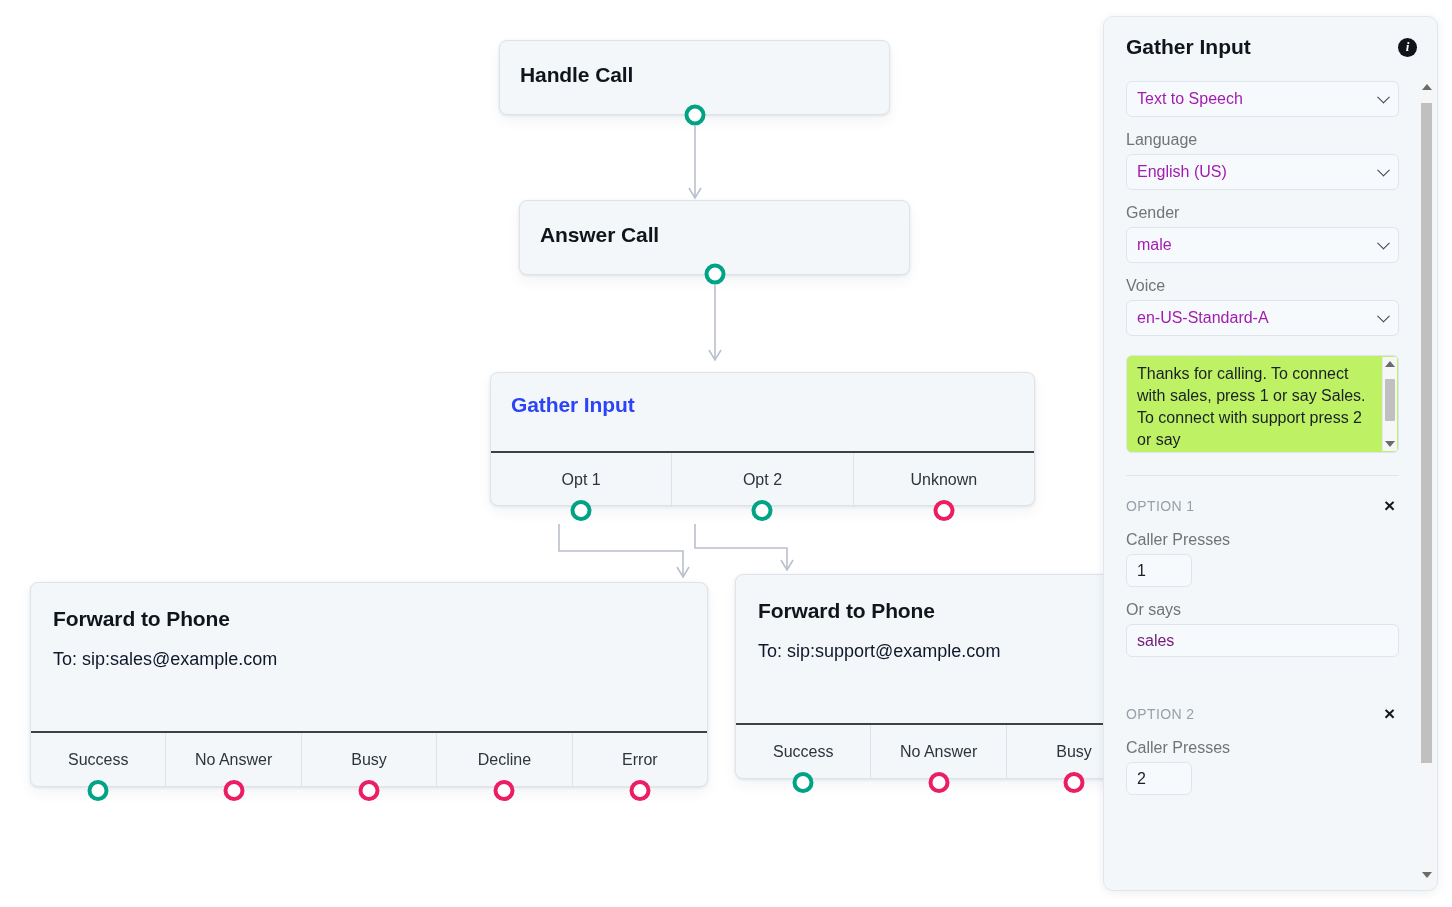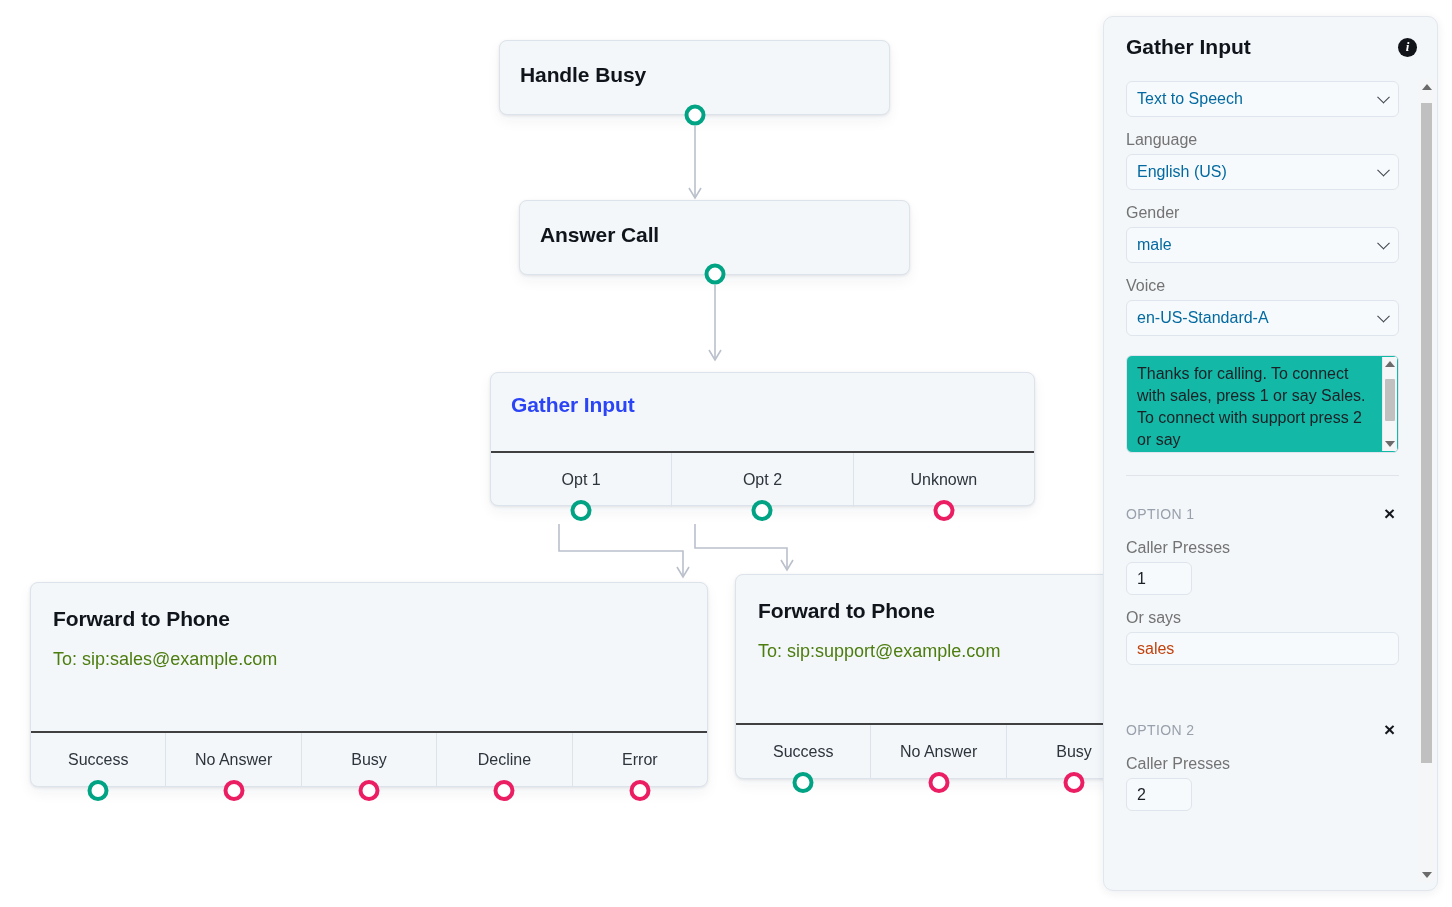--- a/index.html
+++ b/index.html
@@ -22,21 +22,21 @@
     border-radius: 8px;
     box-shadow: 0 1px 3px rgba(20,40,70,.10), 0 6px 14px rgba(20,40,70,.05);
   }
   .node-body { padding: 18px 20px; }
   .node-title {
     font-size: 21px; font-weight: 700; color: #10151c;
     letter-spacing: -0.1px; white-space: nowrap;
   }
   .node-title.sel { color: #2b44f5; font-weight: 700; }
   .node-sub {
-    font-size: 18px; color: #4d7c0f; margin-top: 18px; white-space: nowrap;
+    font-size: 18px; color: #0f172a; margin-top: 18px; white-space: nowrap;
   }
   .ports {
     display: flex; border-top: 2px solid #404040; height: 56px;
   }
   .port {
     flex: 1 1 0; position: relative;
     display: flex; align-items: center; justify-content: center;
     border-right: 1px solid #dde3ea;
     font-size: 16px; color: #2d343c; white-space: nowrap;
   }
@@ -88,31 +88,31 @@
     padding: 0 38px 0 22px;
     overflow: hidden;
   }
   .field-label {
     font-size: 16px; color: #737373; margin: 14px 0 5px;
   }
   .select {
     position: relative; height: 36px; width: 100%;
     background: #f7fafc; border: 1px solid #dfe5ec; border-radius: 6px;
     display: flex; align-items: center; padding: 0 30px 0 10px;
-    font-size: 16px; color: #0369a1; cursor: pointer;
+    font-size: 16px; color: #a21caf; cursor: pointer;
   }
   .select .chev {
     position: absolute; right: 10px; top: 50%; width: 9px; height: 9px;
     border-right: 1.8px solid #3d444d; border-bottom: 1.8px solid #3d444d;
     transform: translateY(-70%) rotate(45deg);
   }
   .textarea-wrap {
     position: relative; margin-top: 19px;
     height: 98px; width: 100%;
-    background: #14b8a6; border: 1px solid #dfe5ec; border-radius: 6px;
+    background: #bef264; border: 1px solid #dfe5ec; border-radius: 6px;
     overflow: hidden;
   }
   .textarea-txt {
     padding: 7px 26px 0 10px; font-size: 16px; line-height: 22px;
     color: #1b2026; white-space: normal;
   }
   .ta-scroll {
     position: absolute; right: 1px; top: 1px; bottom: 1px; width: 15px;
     background: #f5f6f7; border-left: 1px solid #e6e9ed;
     display: flex; flex-direction: column; align-items: center;
@@ -121,38 +121,38 @@
   .sb-arrow {
     width: 0; height: 0; margin: 4px auto;
     border-left: 5px solid transparent; border-right: 5px solid transparent;
   }
   .sb-up { border-bottom: 6px solid #6b6b6b; }
   .sb-dn { border-top: 6px solid #6b6b6b; position: absolute; bottom: 4px; left: 50%; transform: translateX(-50%); margin:0; }
 
   .divider { height: 1px; background: #e0e5ec; margin: 22px 0 0; }
   .opt-head {
     display: flex; align-items: center; justify-content: space-between;
-    margin-top: 26px;
+    margin-top: 18px;
   }
   .opt-label { font-size: 14px; color: #98a0ab; letter-spacing: .4px; }
   .x-btn {
     font-size: 19px; font-weight: 700; color: #14181d; cursor: pointer;
     line-height: 1; padding: 2px 4px;
   }
   .input-sm {
     height: 33px; width: 66px; background: #f7fafc;
     border: 1px solid #dfe5ec; border-radius: 6px;
     display: flex; align-items: center; padding: 0 10px;
     font-size: 16px; color: #1b2026;
   }
   .input-lg {
     height: 33px; width: 100%; background: #f7fafc;
     border: 1px solid #dfe5ec; border-radius: 6px;
     display: flex; align-items: center; padding: 0 10px;
-    font-size: 16px; color: #c2410c;
+    font-size: 16px; color: #701a75;
   }
   
   .panel-sb {
     position: absolute; right: 2px; top: 62px; bottom: 8px; width: 17px;
     background: #f5f6f7;
   }
   .panel-sb-thumb {
     position: absolute; left: 3px; right: 3px; top: 24px; height: 660px;
     background: #c0c0c0;
   }
@@ -174,21 +174,21 @@
 
       <path class="edge" d="M559,524 L559,551 L683,551 L683,575"></path>
       <path class="arrow" d="M677,567 L683,577 L689,567"></path>
 
       <path class="edge" d="M695,524 L695,548 L787,548 L787,568"></path>
       <path class="arrow" d="M781,560 L787,570 L793,560"></path>
     </svg>
 
     <div class="node" style="left:499px; top:40px; width:391px; height:75px;">
       <div class="node-body" style="padding-top:22px;">
-        <div class="node-title">Handle Busy</div>
+        <div class="node-title">Handle Call</div>
       </div>
     </div>
     <div class="out-dot" style="left:695px; top:115px;"></div>
 
     <div class="node" style="left:519px; top:200px; width:391px; height:75px;">
       <div class="node-body" style="padding-top:22px;">
         <div class="node-title">Answer Call</div>
       </div>
     </div>
     <div class="out-dot" style="left:715px; top:274px;"></div>

